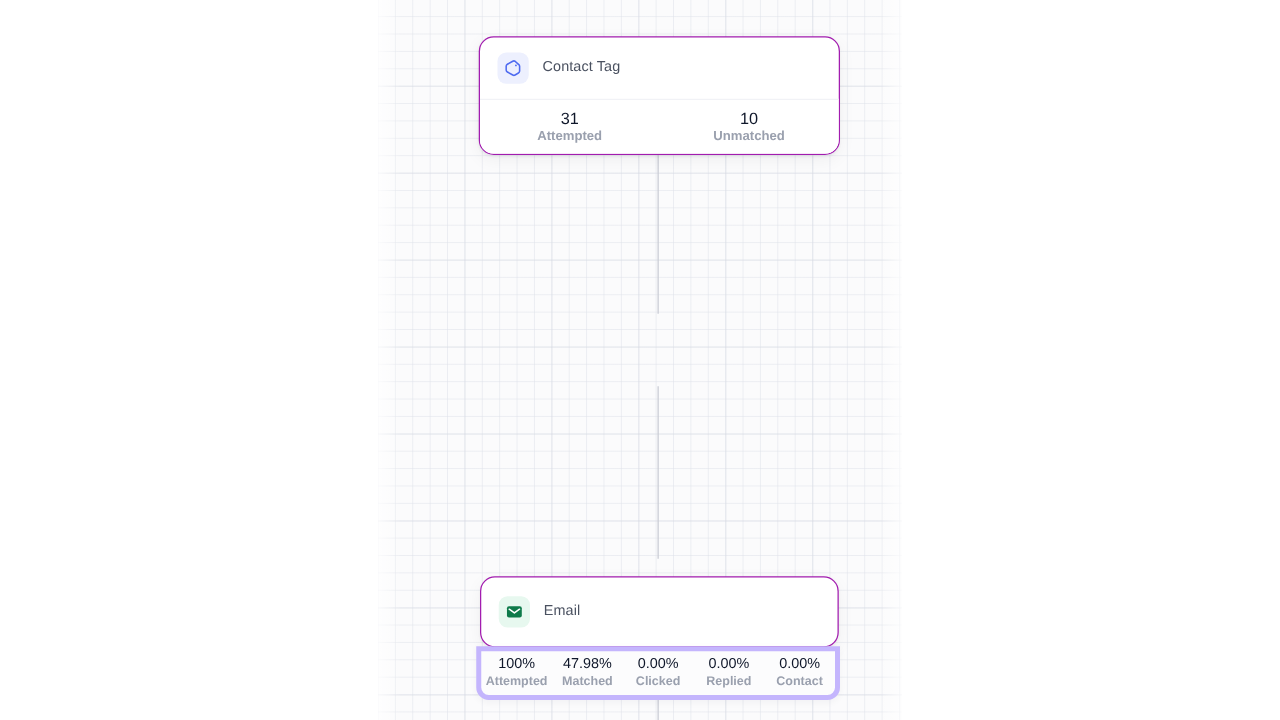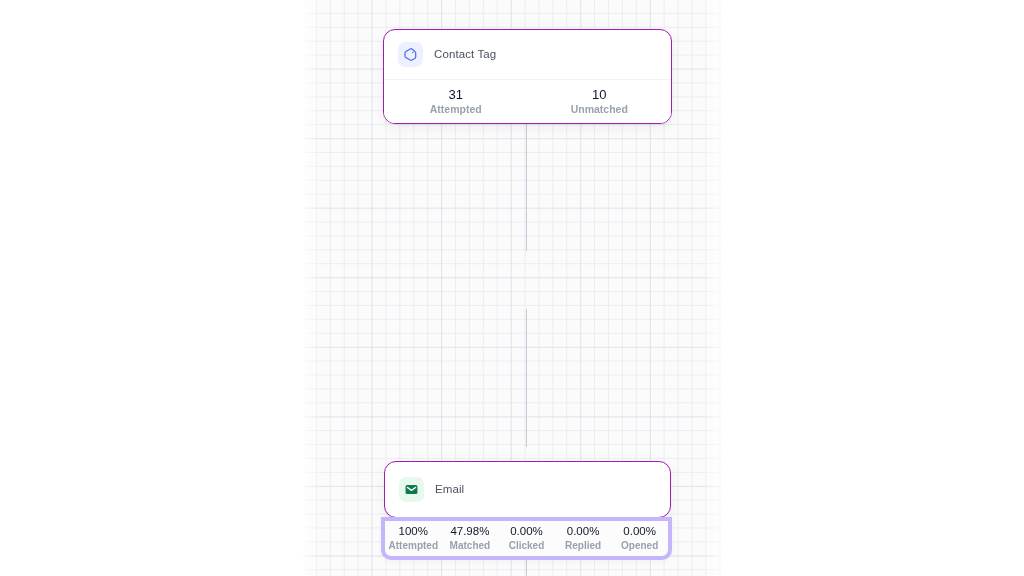--- a/index.html
+++ b/index.html
@@ -256,19 +256,19 @@
       <div class="stat">
         <span class="stat-value">0.00%</span>
         <span class="stat-label">Clicked</span>
       </div>
       <div class="stat">
         <span class="stat-value">0.00%</span>
         <span class="stat-label">Replied</span>
       </div>
       <div class="stat">
         <span class="stat-value">0.00%</span>
-        <span class="stat-label">Opened</span>
+        <span class="stat-label">Contact</span>
       </div>
     </div>
 
   </div>
 
 </div>
 
 </body></html>

